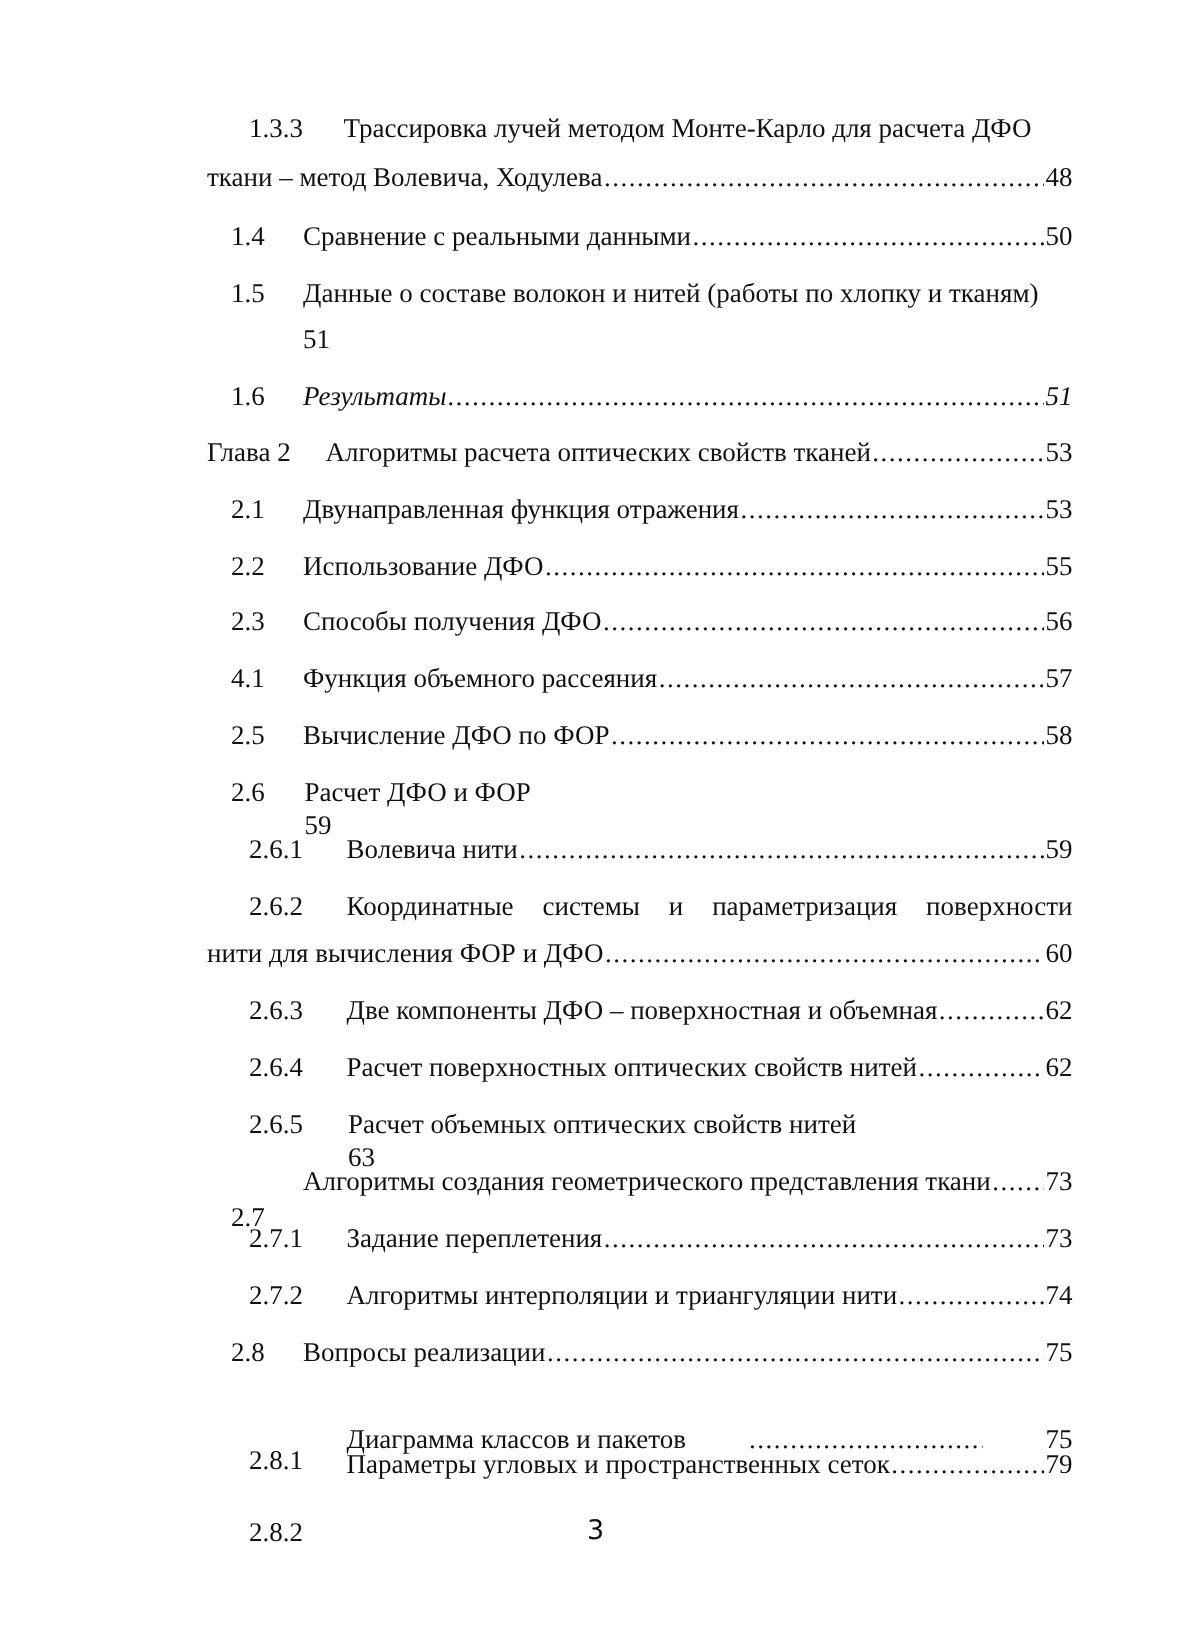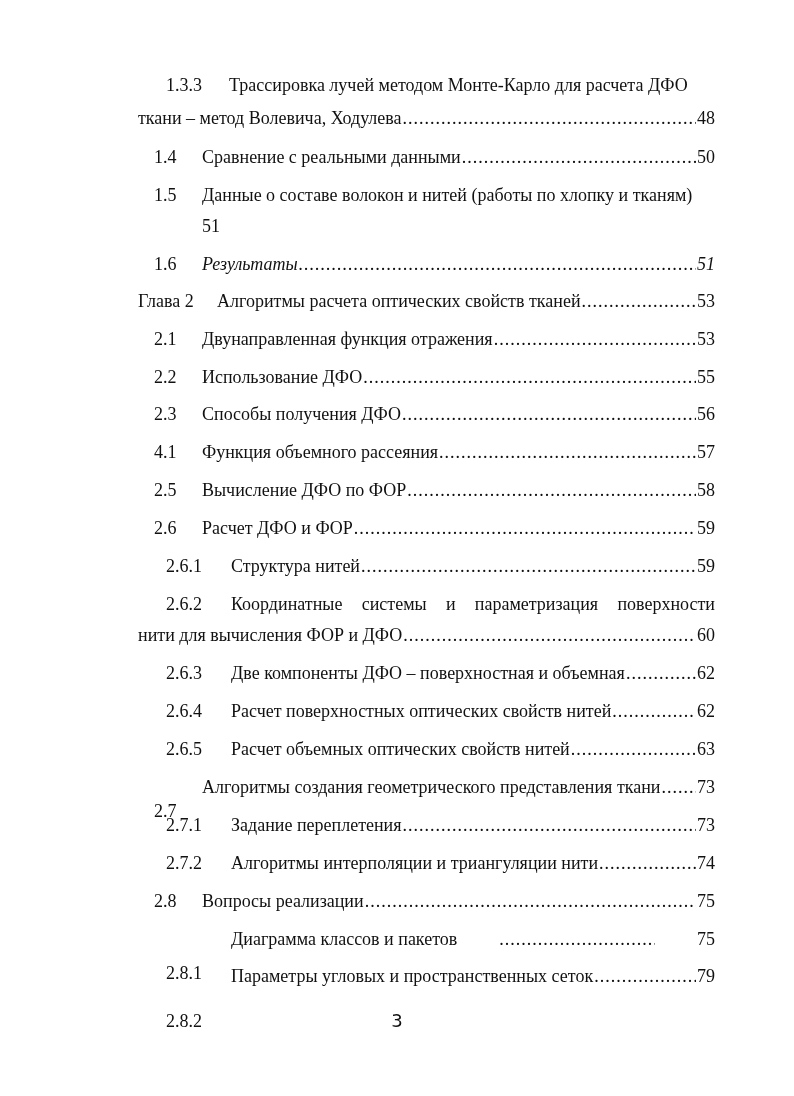--- a/index.html
+++ b/index.html
@@ -95,29 +95,29 @@
   </div>
 
   <div class="line" style="left:154px; top:479px;">2.5</div>
   <div class="line title" style="left:202px; top:479px; width:513px;">
     <span>Вычисление ДФО по ФОР</span>
     <span class="leader"></span>
     <span class="page">58</span>
   </div>
 
   <div class="line" style="left:154px; top:517px;">2.6</div>
-  <div class="line title" style="left:202px; top:517px; width:513px;">
+  <div class="line title" style="left:202px; top:517px; width:513px;flex-direction:column;">
     <span>Расчет ДФО и ФОР</span>
     <span class="leader"></span>
     <span class="page">59</span>
   </div>
 
   <div class="line" style="left:166px; top:555px;">2.6.1</div>
   <div class="line title" style="left:231px; top:555px; width:484px;">
-    <span>Структура нитей</span>
+    <span>Волевича нити</span>
     <span class="leader"></span>
     <span class="page">59</span>
   </div>
 
   <div class="line" style="left:166px; top:593px;">2.6.2</div>
   <div class="line justify" style="left:231px; top:593px; width:484px;">Координатные системы и параметризация поверхности</div>
   <div class="line title" style="left:138px; top:624px; width:577px;text-align:right;">
     <span>нити для вычисления ФОР и ДФО</span>
     <span class="leader"></span>
     <span class="page">60</span>
@@ -131,21 +131,21 @@
   </div>
 
   <div class="line" style="left:166px; top:700px;">2.6.4</div>
   <div class="line title" style="left:231px; top:700px; width:484px;">
     <span>Расчет поверхностных оптических свойств нитей</span>
     <span class="leader"></span>
     <span class="page">62</span>
   </div>
 
   <div class="line" style="left:166px; top:738px;">2.6.5</div>
-  <div class="line title" style="left:231px; top:738px; width:484px;">
+  <div class="line title" style="left:231px; top:738px; width:484px;flex-direction:column;">
     <span>Расчет объемных оптических свойств нитей</span>
     <span class="leader"></span>
     <span class="page">63</span>
   </div>
 
   <div class="line" style="left:154px; top:800px;text-align:center;">2.7</div>
   <div class="line title" style="left:202px; top:776px; width:513px;">
     <span>Алгоритмы создания геометрического представления ткани</span>
     <span class="leader"></span>
     <span class="page">73</span>
@@ -166,21 +166,21 @@
   </div>
 
   <div class="line" style="left:154px; top:890px;">2.8</div>
   <div class="line title" style="left:202px; top:890px; width:513px;">
     <span>Вопросы реализации</span>
     <span class="leader"></span>
     <span class="page">75</span>
   </div>
 
   <div class="line" style="left:166px; top:928px;margin-top:34px;">2.8.1</div>
-  <div class="line title" style="left:231px; top:928px; width:484px;gap:41px;">
+  <div class="line title" style="left:231px; top:948px; width:484px;gap:41px;">
     <span>Диаграмма классов и пакетов</span>
     <span class="leader"></span>
     <span class="page">75</span>
   </div>
 
   <div class="line" style="left:166px; top:965px;margin-top:45px;">2.8.2</div>
   <div class="line title" style="left:231px; top:965px; width:484px;">
     <span>Параметры угловых и пространственных сеток</span>
     <span class="leader"></span>
     <span class="page">79</span>

